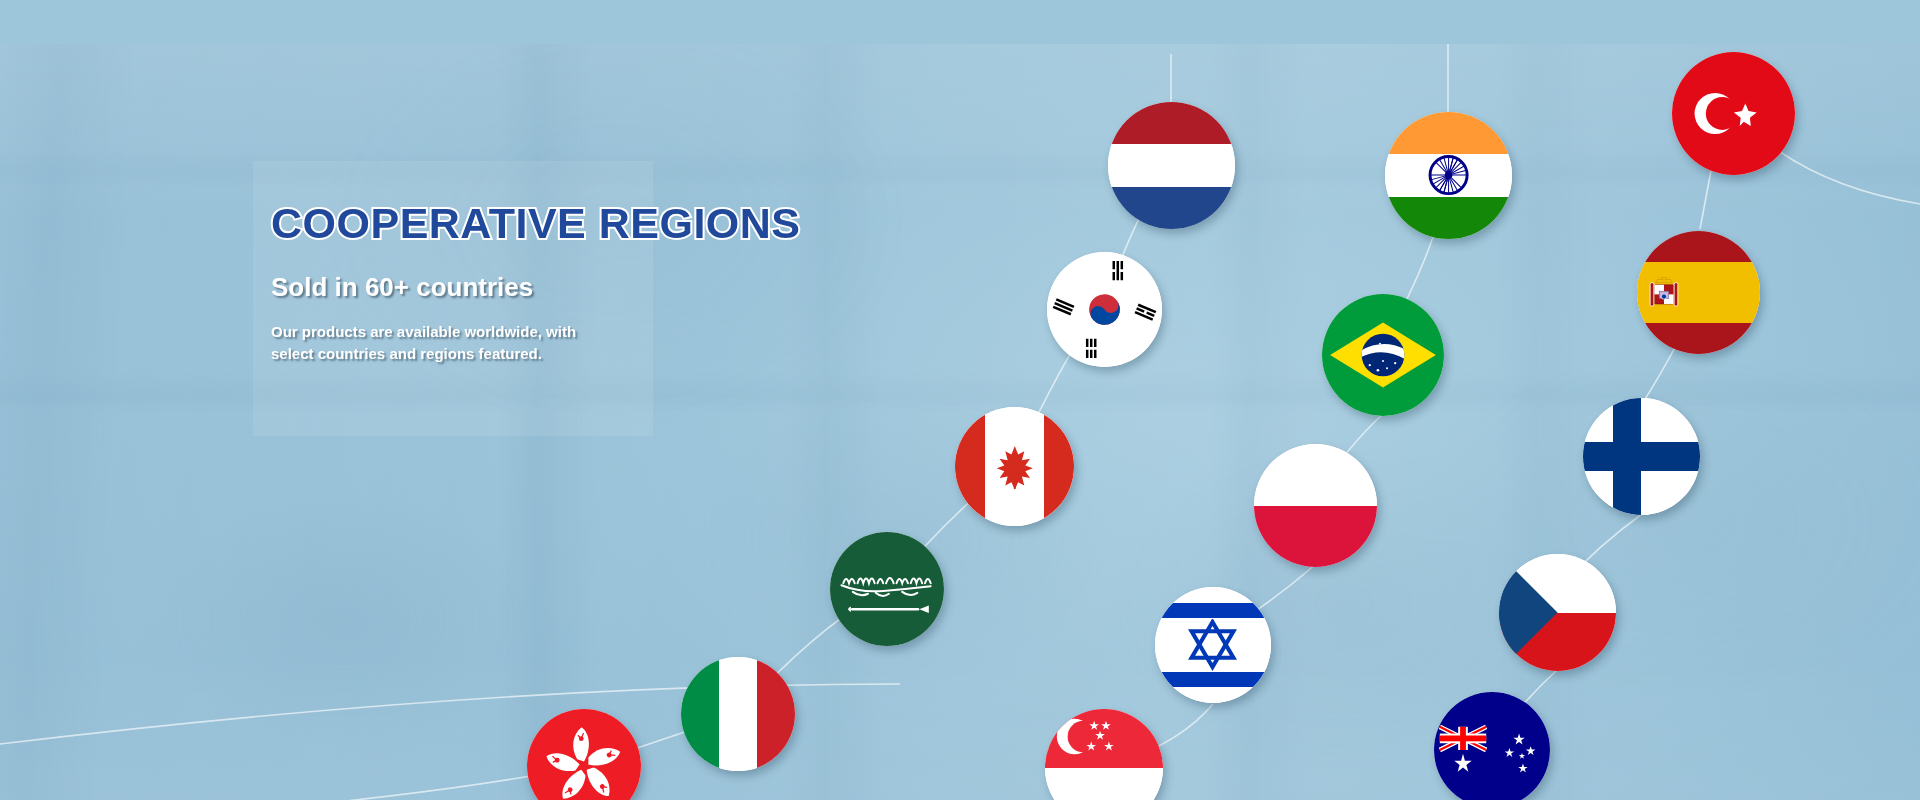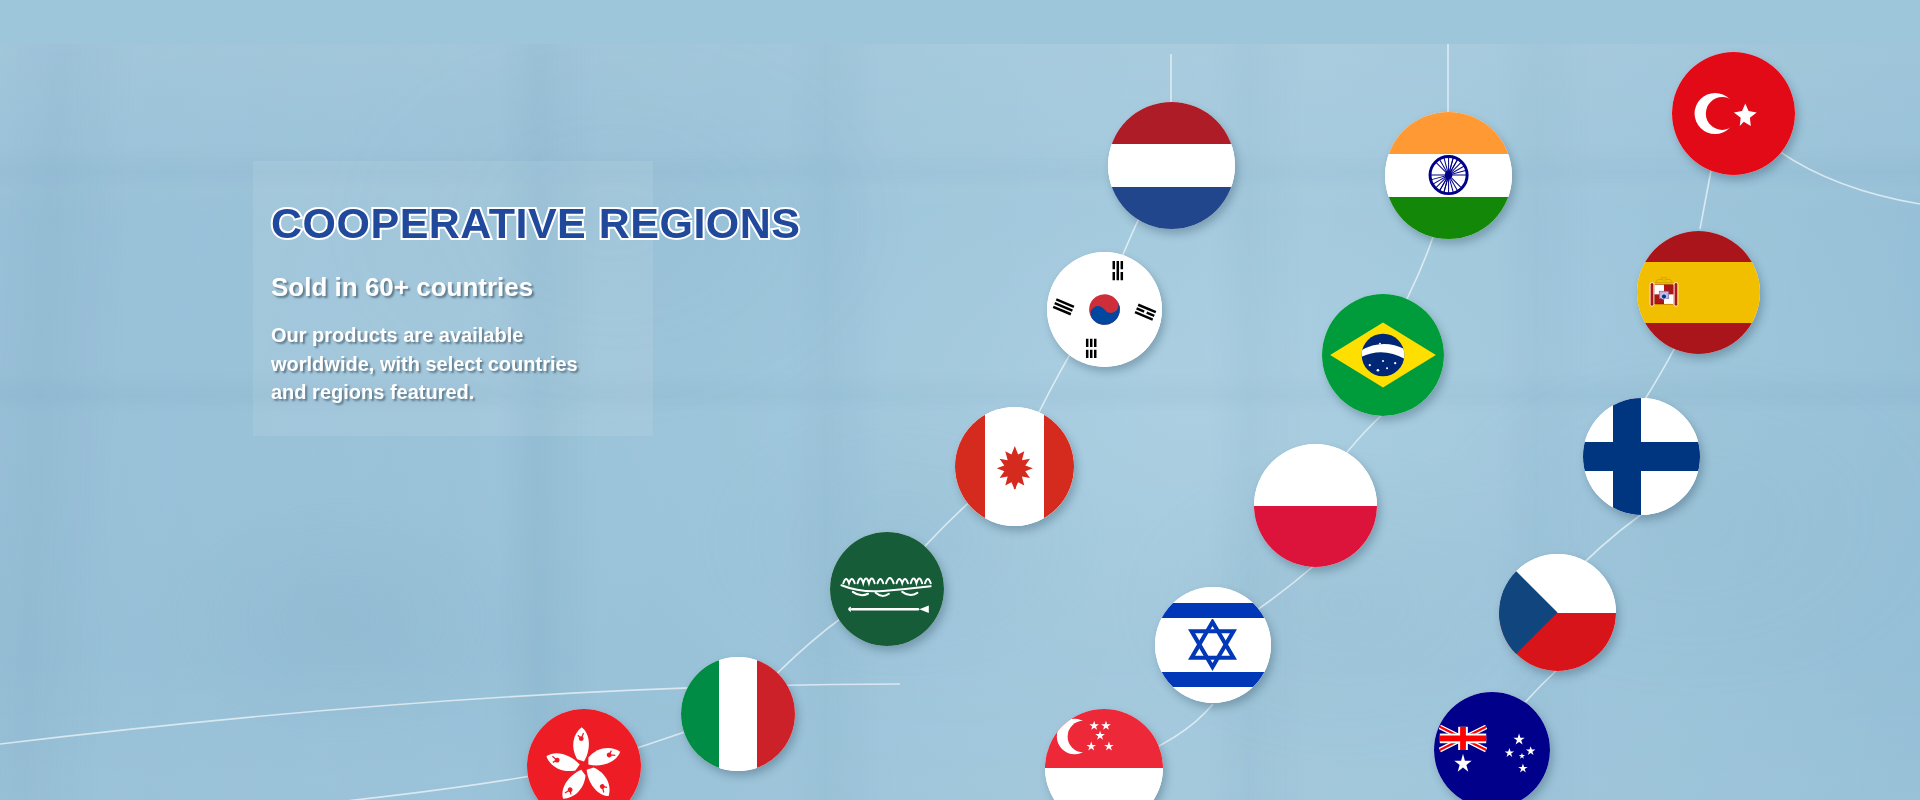--- a/index.html
+++ b/index.html
@@ -67,21 +67,21 @@
     paint-order:stroke fill;
     margin:0 0 26px 0; white-space:nowrap;
     line-height:1.05;
   }
   .subhead {
     font-size:26px; font-weight:700; color:#ffffff;
     text-shadow:2px 2px 2px rgba(40,60,75,.55);
     margin:0 0 18px 0; white-space:nowrap; line-height:1.2;
   }
   .bodytext {
-    font-size:20px; font-weight:700; color:#ffffff;
+    font-size:15px; font-weight:700; color:#ffffff;
     text-shadow:2px 2px 2px rgba(40,60,75,.55);
     line-height:1.42; margin:0; max-width:330px;
   }
 
   
   .flag {
     position:absolute; border-radius:50%; overflow:hidden;
     box-shadow:3px 5px 9px rgba(30,60,80,.30);
     background:#fff;
   }

